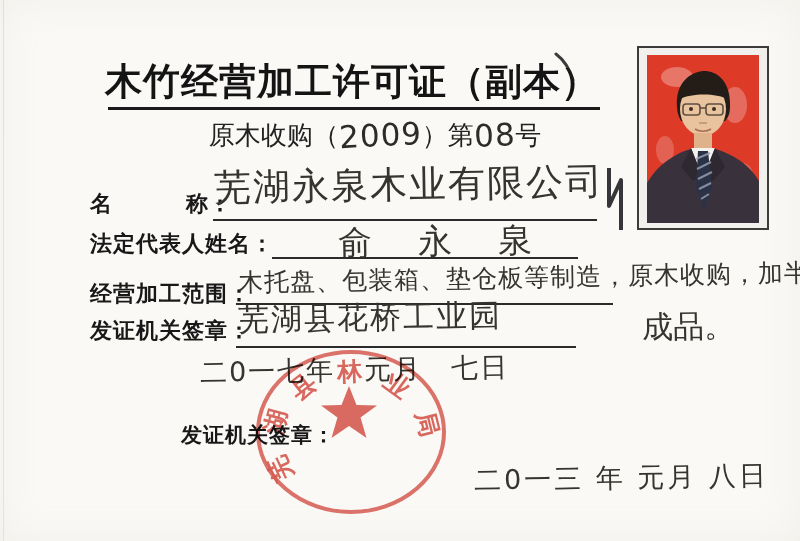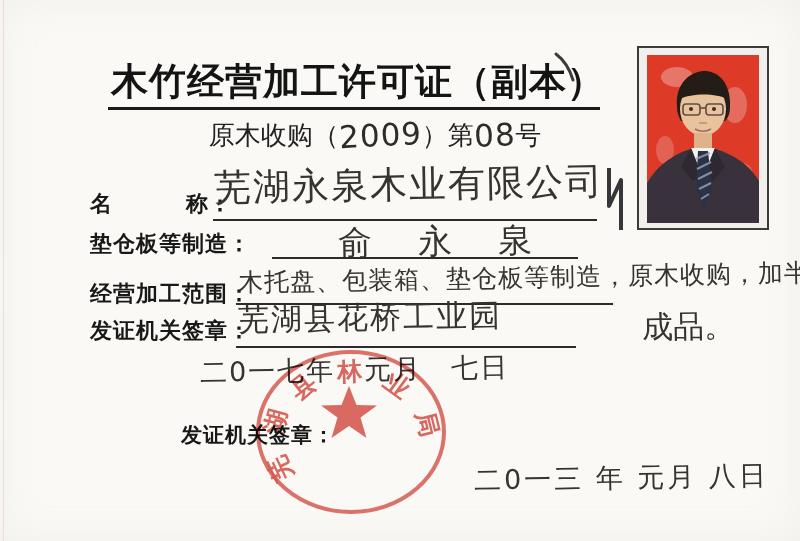--- a/index.html
+++ b/index.html
@@ -6,21 +6,21 @@
   html,body { width:800px; height:541px; overflow:hidden; }
   body { font-family:"Liberation Sans", sans-serif; background:#e9e7e2; }
   .paper {
     position:relative; width:800px; height:541px;
     background:#faf9f6;
     box-shadow: inset 0 0 40px rgba(180,170,155,.12);
   }
   .edge-line { position:absolute; left:3px; top:0; width:1px; height:541px; background:linear-gradient(#e7cfcf,#e3d6d6,#e9d3d3); opacity:.7; }
   .abs { position:absolute; }
   .title {
-    left:105px; top:57px; width:500px; text-align:right;
+    left:105px; top:57px; width:500px; text-align:left;
     font-size:37px; font-weight:bold; color:#141414; letter-spacing:1px;
     font-family:"Liberation Sans", sans-serif; white-space:nowrap;
   }
   .title-underline { left:108px; top:107px; width:492px; height:3px; background:#1a1a1a; }
   .docnum {
     left:160px; top:115px; width:430px; text-align:center; white-space:nowrap;
     font-family:"Liberation Serif", serif; font-size:26px; color:#222;
   }
   .docnum .hw-num { font-family:"DejaVu Sans", sans-serif; font-size:31px; color:#2e2c29; display:inline-block; transform:rotate(-3deg) translateY(2px); letter-spacing:1px; }
   .label {
@@ -106,21 +106,21 @@
     <path d="M6,2 L6,40 L18,14 L18,64" stroke="#15151a" stroke-width="4" fill="none" stroke-linejoin="round"></path>
   </svg>
 
   <div class="abs name-label-row">
     <span class="label">名</span>
     <span class="label">称：</span>
   </div>
   <div class="abs hw" style="left:214px; top:160px; font-size:37px; letter-spacing:2px;">芜湖永泉木业有限公司</div>
   <div class="abs uline" style="left:213px; top:219px; width:384px;"></div>
 
-  <div class="abs label" style="left:90px; top:229px;">垫仓板等制造：</div>
+  <div class="abs label" style="left:90px; top:229px;">法定代表人姓名：</div>
   <div class="abs hw" style="left:338px; top:219px; font-size:34px; letter-spacing:6px;">俞　永　泉</div>
   <div class="abs uline" style="left:272px; top:257px; width:306px;"></div>
 
   <div class="abs label" style="left:90px; top:279px;">经营加工范围：</div>
   <div class="abs hw" style="left:238px; top:261px; font-size:25px; letter-spacing:1px;">木托盘、包装箱、垫仓板等制造，原木收购，加半</div>
   <div class="abs uline" style="left:236px; top:303px; width:377px;"></div>
   <div class="abs hw" style="left:642px; top:306px; font-size:31px;">成品。</div>
 
   <div class="abs label" style="left:90px; top:316px;">发证机关签章：</div>
   <div class="abs hw" style="left:238px; top:297px; font-size:31px; letter-spacing:2px;">芜湖县花桥工业园</div>

